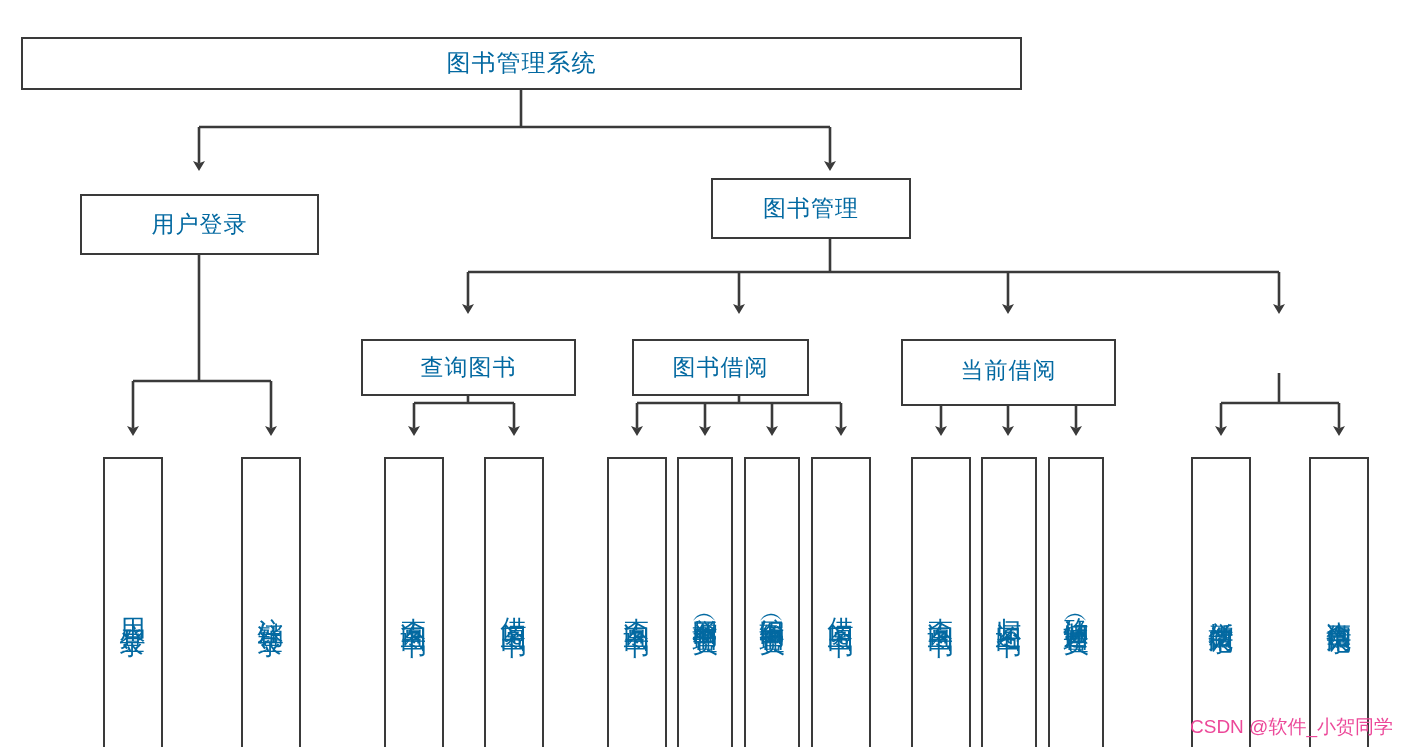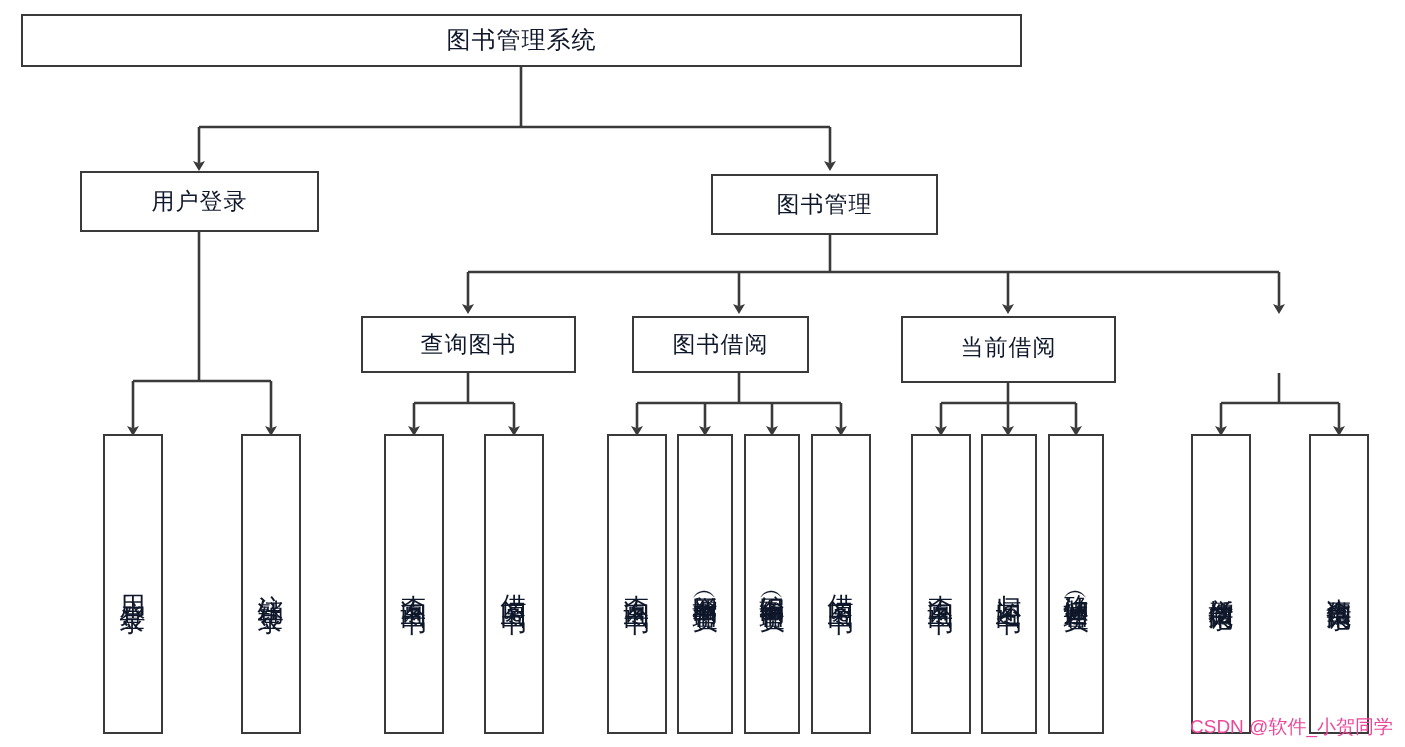--- a/index.html
+++ b/index.html
@@ -27,22 +27,23 @@
     pointer-events: none;
   }
   .node {
     position: absolute;
     box-sizing: border-box;
     background: #ffffff;
     border: 2.5px solid #3a3a3a;
     display: flex;
     align-items: center;
     justify-content: center;
-    color: #0f172a;
+    color: #0369a1;
     z-index: 2;
+    margin-top: 23px;
   }
   .node .label {
     display: block;
     text-align: center;
     line-height: 1.02;
     letter-spacing: 0.5px;
   }
   
   .node.h .label {
     font-size: 23px;
@@ -133,21 +134,21 @@
     </g>
   </svg>
 
   <div class="node h root" style="left:21px; top:14px; width:1001px; height:53px;">
     <span class="label">图书管理系统</span>
   </div>
 
   <div class="node h" style="left:80px; top:171px; width:239px; height:61px;">
     <span class="label">用户登录</span>
   </div>
-  <div class="node h" style="left:711px; top:174px; width:227px; height:61px;">
+  <div class="node h" style="left:711px; top:155px; width:200px; height:61px;">
     <span class="label">图书管理</span>
   </div>
 
   <div class="node h" style="left:361px; top:316px; width:215px; height:57px;">
     <span class="label">查询图书</span>
   </div>
   <div class="node h" style="left:632px; top:316px; width:177px; height:57px;">
     <span class="label">图书借阅</span>
   </div>
   <div class="node h" style="left:901px; top:316px; width:215px; height:67px;font-family:Liberation Mono, monospace;">

